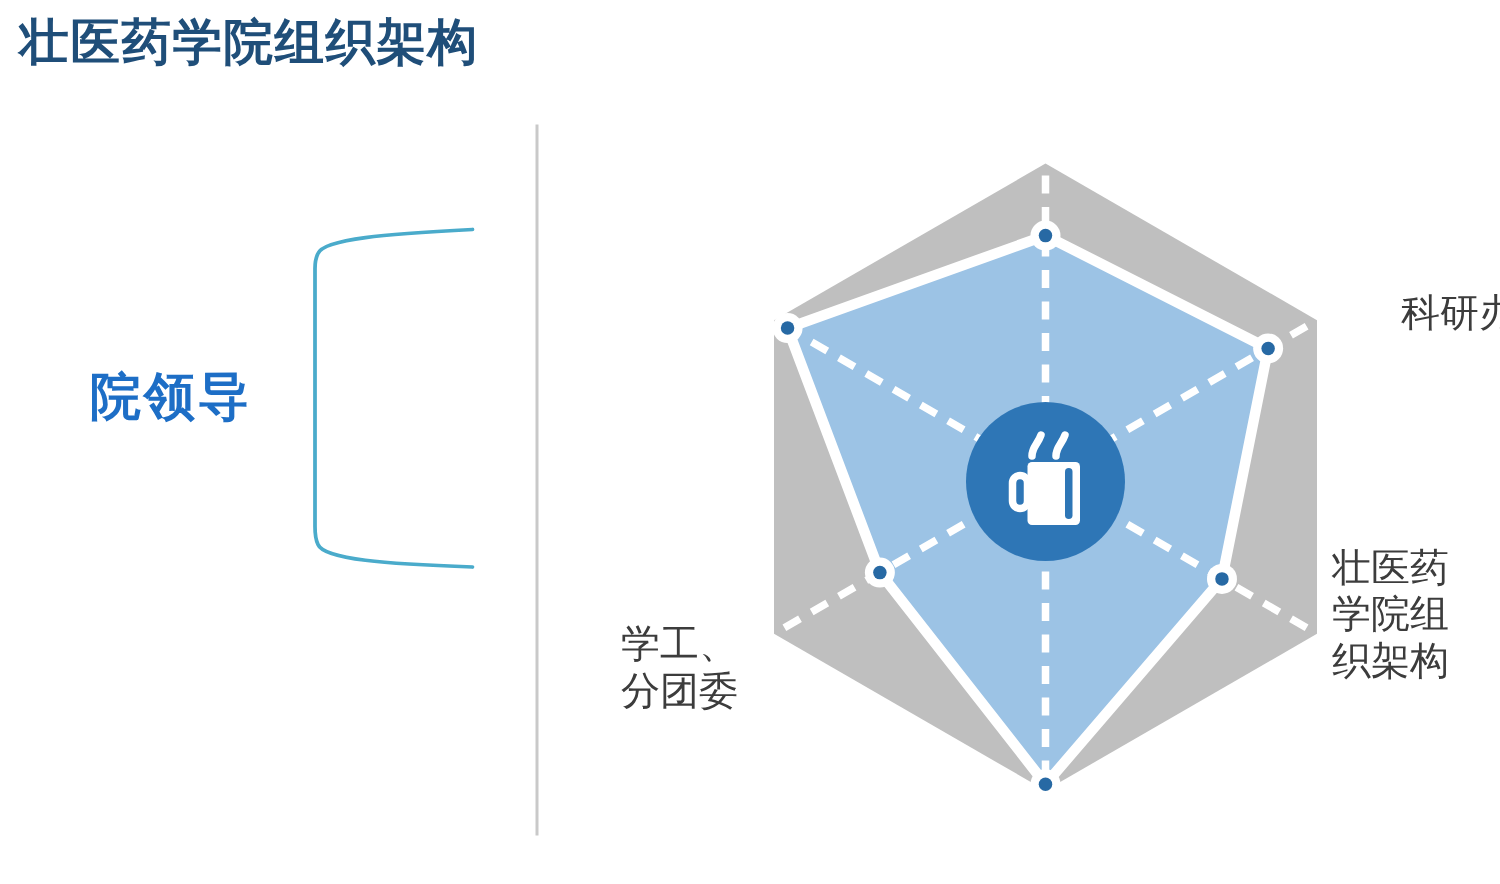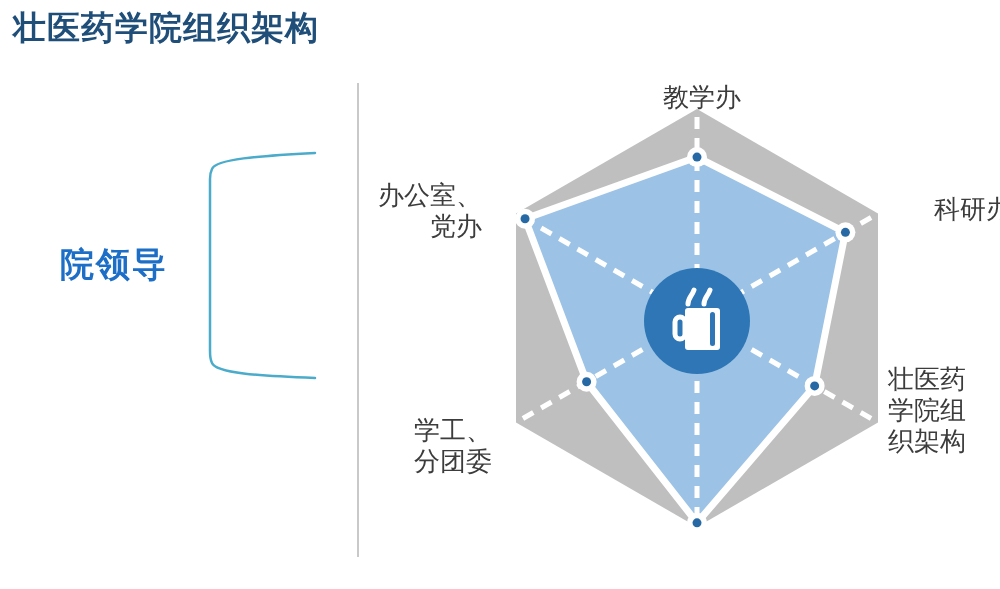--- a/index.html
+++ b/index.html
@@ -68,20 +68,18 @@
         <circle cx="525.0506560785998" cy="218.72499999999997" r="4.5" fill="#2769A4"></circle>
         <circle cx="697" cy="321" r="53" fill="#2E76B6"></circle>
         <g transform="translate(697,321)">
           <rect x="-22" y="-4" width="10" height="22" rx="5" fill="none" stroke="#FFFFFF" stroke-width="5"></rect>
           <rect x="-12" y="-13" width="35" height="42" rx="3" fill="#FFFFFF"></rect>
           <rect x="13" y="-9" width="5" height="34" rx="2.5" fill="#2E76B6"></rect>
           <path d="M -9 -17 C -9 -23 -5 -25 -3 -31" fill="none" stroke="#FFFFFF" stroke-width="5" stroke-linecap="round"></path>
           <path d="M 7 -17 C 7 -23 11 -25 13 -31" fill="none" stroke="#FFFFFF" stroke-width="5" stroke-linecap="round"></path>
         </g>
       </svg>
-    <div class="lbl lbl-0">教学办</div>
     <div class="lbl lbl-1">科研办</div>
     <div class="lbl lbl-2">壮医药学院组织架构</div>
     <div class="lbl lbl-4">学工、分团委</div>
-    <div class="lbl lbl-5">办公室、党办</div>
   </div>
 
 </div>
 
 </body></html>

